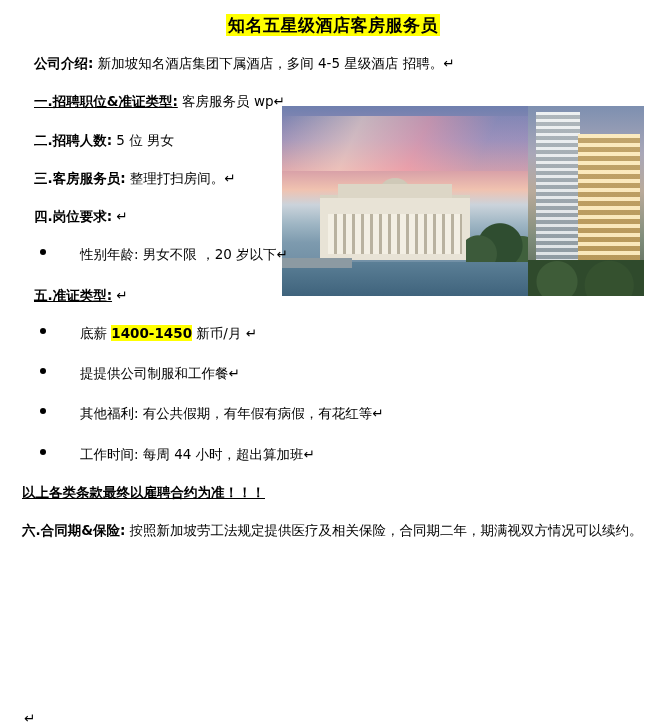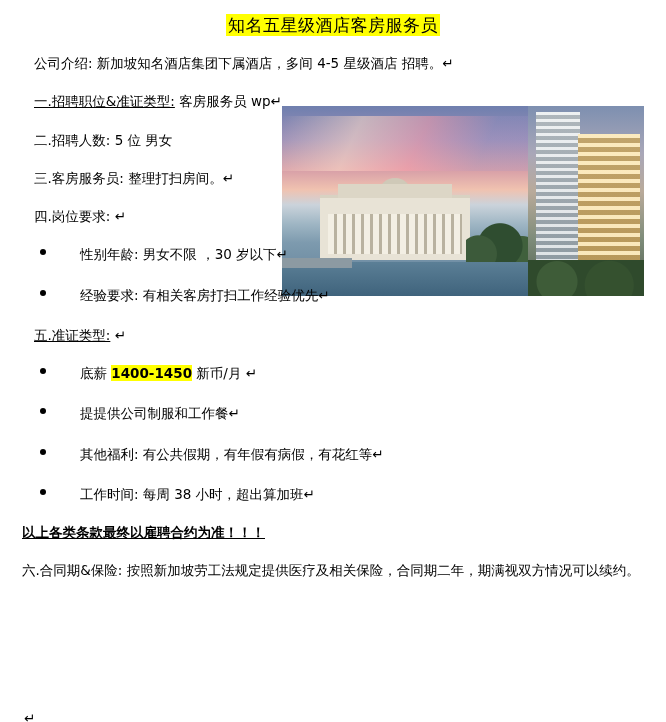--- a/index.html
+++ b/index.html
@@ -17,41 +17,41 @@
   }
   .page {
     position: relative;
     width: 666px;
     height: 722px;
     box-sizing: border-box;
     padding: 0 22px;
   }
   .title {
     text-align: center;
-    font-weight: normal;
+    font-weight: bold;
     font-size: 17px;
     margin-top: 14px;
     margin-bottom: 16px;
     letter-spacing: 0.5px;
   }
   .title span.hl {
     background: #ffff00;
     padding: 1px 2px;
   }
   .para {
     font-size: 13.5px;
     line-height: 1.5;
     margin: 0 0 18px 0;
     position: relative;
   }
   .para.indent {
     padding-left: 12px;
   }
   .lbl {
-    font-weight: normal;
+    font-weight: bold;
   }
   .ul {
     text-decoration: underline;
   }
   .bullet-row {
     font-size: 13.5px;
     line-height: 1.5;
     margin: 0 0 20px 0;
     padding-left: 18px;
     position: relative;
@@ -239,27 +239,23 @@
     <span>整理打扫房间。↵</span>
   </p>
 
   <p class="para indent">
     <span class="lbl">四.岗位要求:</span>
     <span>↵</span>
   </p>
 
   <div class="bullet-row">
     <span class="dot"></span>
-    <span class="btext">性别年龄: 男女不限 ，30 岁以下↵</span>
-  </div>
-
-  <div class="bullet-row">
-    <span class="dot"></span>
-    <span class="btext">经验要求: 有相关客房打扫工作经验优先↵</span>
-  </div>
+    <span class="btext">性别年龄: 男女不限 ，20 岁以下↵</span>
+  </div>
+
 
   <p class="para indent">
     <span class="lbl ul">五.准证类型:</span>
     <span>↵</span>
   </p>
 
   <div class="bullet-row">
     <span class="dot"></span>
     <span class="btext"><span>底薪 </span><span class="hl-yellow">1400-1450</span><span> 新币/月 ↵</span></span>
   </div>
@@ -269,21 +265,21 @@
     <span class="btext">提提供公司制服和工作餐↵</span>
   </div>
 
   <div class="bullet-row">
     <span class="dot"></span>
     <span class="btext">其他福利: 有公共假期，有年假有病假，有花红等↵</span>
   </div>
 
   <div class="bullet-row">
     <span class="dot"></span>
-    <span class="btext">工作时间: 每周 38 小时，超出算加班↵</span>
+    <span class="btext">工作时间: 每周 44 小时，超出算加班↵</span>
   </div>
 
   <p class="footnote">以上各类条款最终以雇聘合约为准！！！</p>
 
   <p class="para">
     <span class="lbl">六.合同期&amp;保险:</span>
     <span>按照新加坡劳工法规定提供医疗及相关保险，合同期二年，期满视双方情况可以续约。</span>
   </p>
 
 

